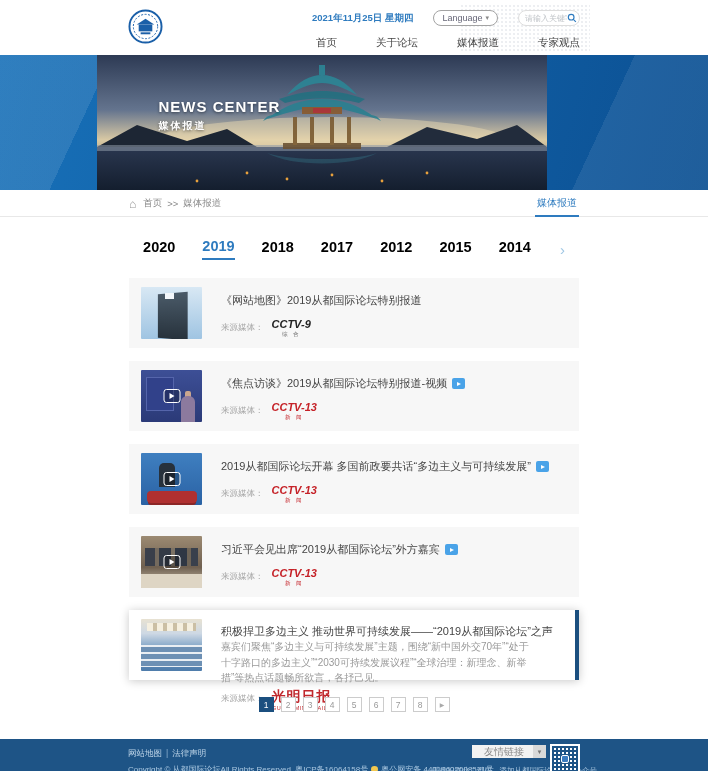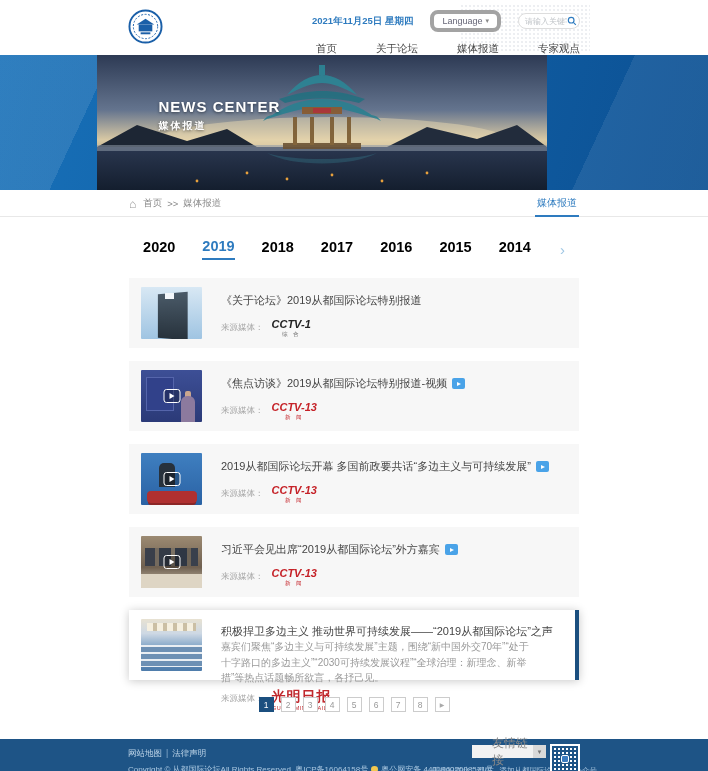--- a/index.html
+++ b/index.html
@@ -12,21 +12,21 @@
   .logo-emblem { width:35px; height:35px; }
   .logo-text { margin-left:6px; }
   .logo-cn { font-size:13px; font-weight:bold; color:#1a5fa8; letter-spacing:2.5px; }
   .logo-en1 { font-size:6.8px; color:#1a5fa8; letter-spacing:1.2px; margin-top:2px; }
   .logo-en2 { font-size:6.2px; color:#1a5fa8; letter-spacing:0.8px; margin-top:1px; }
   .header-right { position:absolute; right:128px; top:10px; width:268px; }
   .map-dots { position:absolute; right:-10px; top:-6px; width:130px; height:48px;
     background-image:radial-gradient(#e3e6ea 0.7px, transparent 0.8px); background-size:4px 4px; opacity:.7; }
   .top-row { position:relative; display:flex; align-items:center; justify-content:space-between; gap:7px; }
   .hdr-date { font-size:9.5px; color:#2e7bbf; font-weight:bold; white-space:nowrap; }
-  .lang-btn { display:flex; align-items:center; gap:3px; border:4px solid #a3a3a3; border-radius:8px;
+  .lang-btn { display:flex; align-items:center; gap:3px; border:1px solid #a3a3a3; border-radius:8px;
     background:#fff; padding:2px 8px; font-size:9px; color:#667; cursor:pointer; }
   .lang-caret { font-size:7px; color:#888; }
   .search-box { position:relative; display:flex; align-items:center; border:1px solid #ddd; border-radius:9px;
     background:#fff; padding:2px 6px; width:62px; }
   .search-box input { border:none; outline:none; width:42px; font-size:8px; color:#555; background:transparent; }
   .search-box input::placeholder { color:#c0c4c8; }
   .search-icon { width:10px; height:10px; flex:none; cursor:pointer; }
   .nav-row { position:relative; display:flex; justify-content:space-between; margin-top:10px; padding-left:4px; }
   .nav-row a { font-size:10.5px; color:#444; text-decoration:none; cursor:pointer; }
 
@@ -121,21 +121,21 @@
   footer { margin-top:27px; height:44px; background:#1e5486; position:relative; color:#a8c6e0; }
   .ft-inner { width:452px; margin:0 auto; position:relative; height:44px; }
   .ft-links { position:absolute; left:0; top:9px; font-size:8.5px; color:#bdd4e8; }
   .ft-links a { color:#bdd4e8; text-decoration:none; cursor:pointer; }
   .ft-sep { margin:0 4px; color:#8fb2d0; }
   .ft-copy { position:absolute; left:0; top:25px; font-size:8px; color:#a8c6e0; white-space:nowrap; display:flex; align-items:center; gap:3px; }
   .badge { width:7px; height:8px; background:radial-gradient(circle at 50% 35%, #f3c84e 0 55%, #d79b2f 100%);
     border-radius:50% 50% 50% 50% / 40% 40% 60% 60%; flex:none; }
   .ft-select { position:absolute; left:344px; top:6px; width:74px; height:13px; background:#f2f2f2; display:flex;
     align-items:center; cursor:pointer; }
-  .ft-select-label { flex:1; font-size:12px; color:#888; padding-left:20px; }
+  .ft-select-label { flex:1; font-size:10px; color:#888; padding-left:12px; }
   .ft-select-arrow { width:13px; height:13px; background:#d9d9d9; color:#777; font-size:6px; display:flex; align-items:center; justify-content:center; }
   .ft-caption { position:absolute; left:304px; top:27px; font-size:7.5px; color:#a8c6e0; white-space:nowrap; }
   .qr { position:absolute; right:0; top:5px; width:30px; height:30px; background:#fff; padding:2px; }
   .qr-grid { width:100%; height:100%; position:relative;
     background-image:repeating-linear-gradient(0deg,#1e5486 0 2px,transparent 2px 4px),
                      repeating-linear-gradient(90deg,#1e5486 0 2px,transparent 2px 4px); }
   .qr-center { position:absolute; left:50%; top:50%; transform:translate(-50%,-50%); width:8px; height:8px;
     background:#3a7bbf; border:1px solid #fff; border-radius:2px; }
 </style>
 </head>
@@ -242,38 +242,38 @@
       <span class="bc-cur">媒体报道</span>
       <span class="bc-right">媒体报道</span>
     </div>
   </div>
 
   <div class="years">
     <a class="year">2020</a>
     <a class="year active">2019</a>
     <a class="year">2018</a>
     <a class="year">2017</a>
-    <a class="year">2016</a>
+    <a class="year">2012</a>
     <a class="year">2015</a>
     <a class="year">2014</a>
     <span class="year-next">›</span>
   </div>
 
   <main class="news-list">
 
     <article class="news-item">
       <div class="thumb t-building"></div>
       <div class="news-body">
         <h3 class="news-title">
-          <span>《关于论坛》2019从都国际论坛特别报道</span>
+          <span>《网站地图》2019从都国际论坛特别报道</span>
         </h3>
         <div class="src-row">
           <span class="src-label">来源媒体：</span>
           <span class="src-logo logo-cctv1">
-            <span class="src-main">CCTV-1</span>
+            <span class="src-main">CCTV-9</span>
             <span class="src-sub">综 合</span>
           </span>
         </div>
       </div>
     </article>
 
     <article class="news-item">
       <div class="thumb t-studio">
         <span class="play">
             <span></span>

